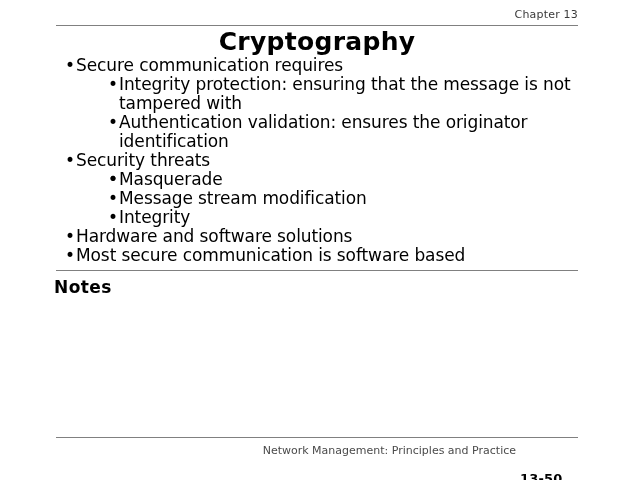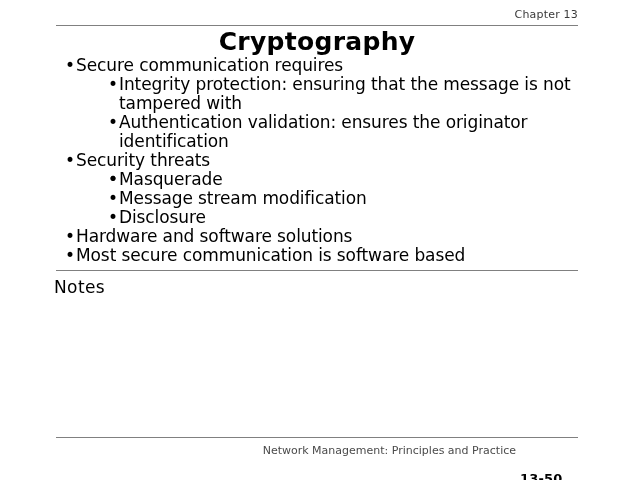--- a/index.html
+++ b/index.html
@@ -95,21 +95,21 @@
   .bullet-row .txt {
     display: block;
   }
 
   
   .notes-heading {
     position: absolute;
     left: 54px;
     top: 277px;
     font-size: 17px;
-    font-weight: normal;
+    font-weight: bold;
     letter-spacing: 0.4px;
   }
   .notes-body {
     position: absolute;
     left: 56px;
     top: 300px;
     width: 522px;
     height: 130px;
     font-size: 12px;
     line-height: 16px;
@@ -174,21 +174,21 @@
       <div class="bullet-row lvl2">
         <span class="dot">•</span>
         <span class="txt">Masquerade</span>
       </div>
       <div class="bullet-row lvl2">
         <span class="dot">•</span>
         <span class="txt">Message stream modification</span>
       </div>
       <div class="bullet-row lvl2">
         <span class="dot">•</span>
-        <span class="txt">Disclosure</span>
+        <span class="txt">Integrity</span>
       </div>
       <div class="bullet-row lvl1">
         <span class="dot">•</span>
         <span class="txt">Hardware and software solutions</span>
       </div>
       <div class="bullet-row lvl1">
         <span class="dot">•</span>
         <span class="txt">Most secure communication is software based</span>
       </div>
     </div>

